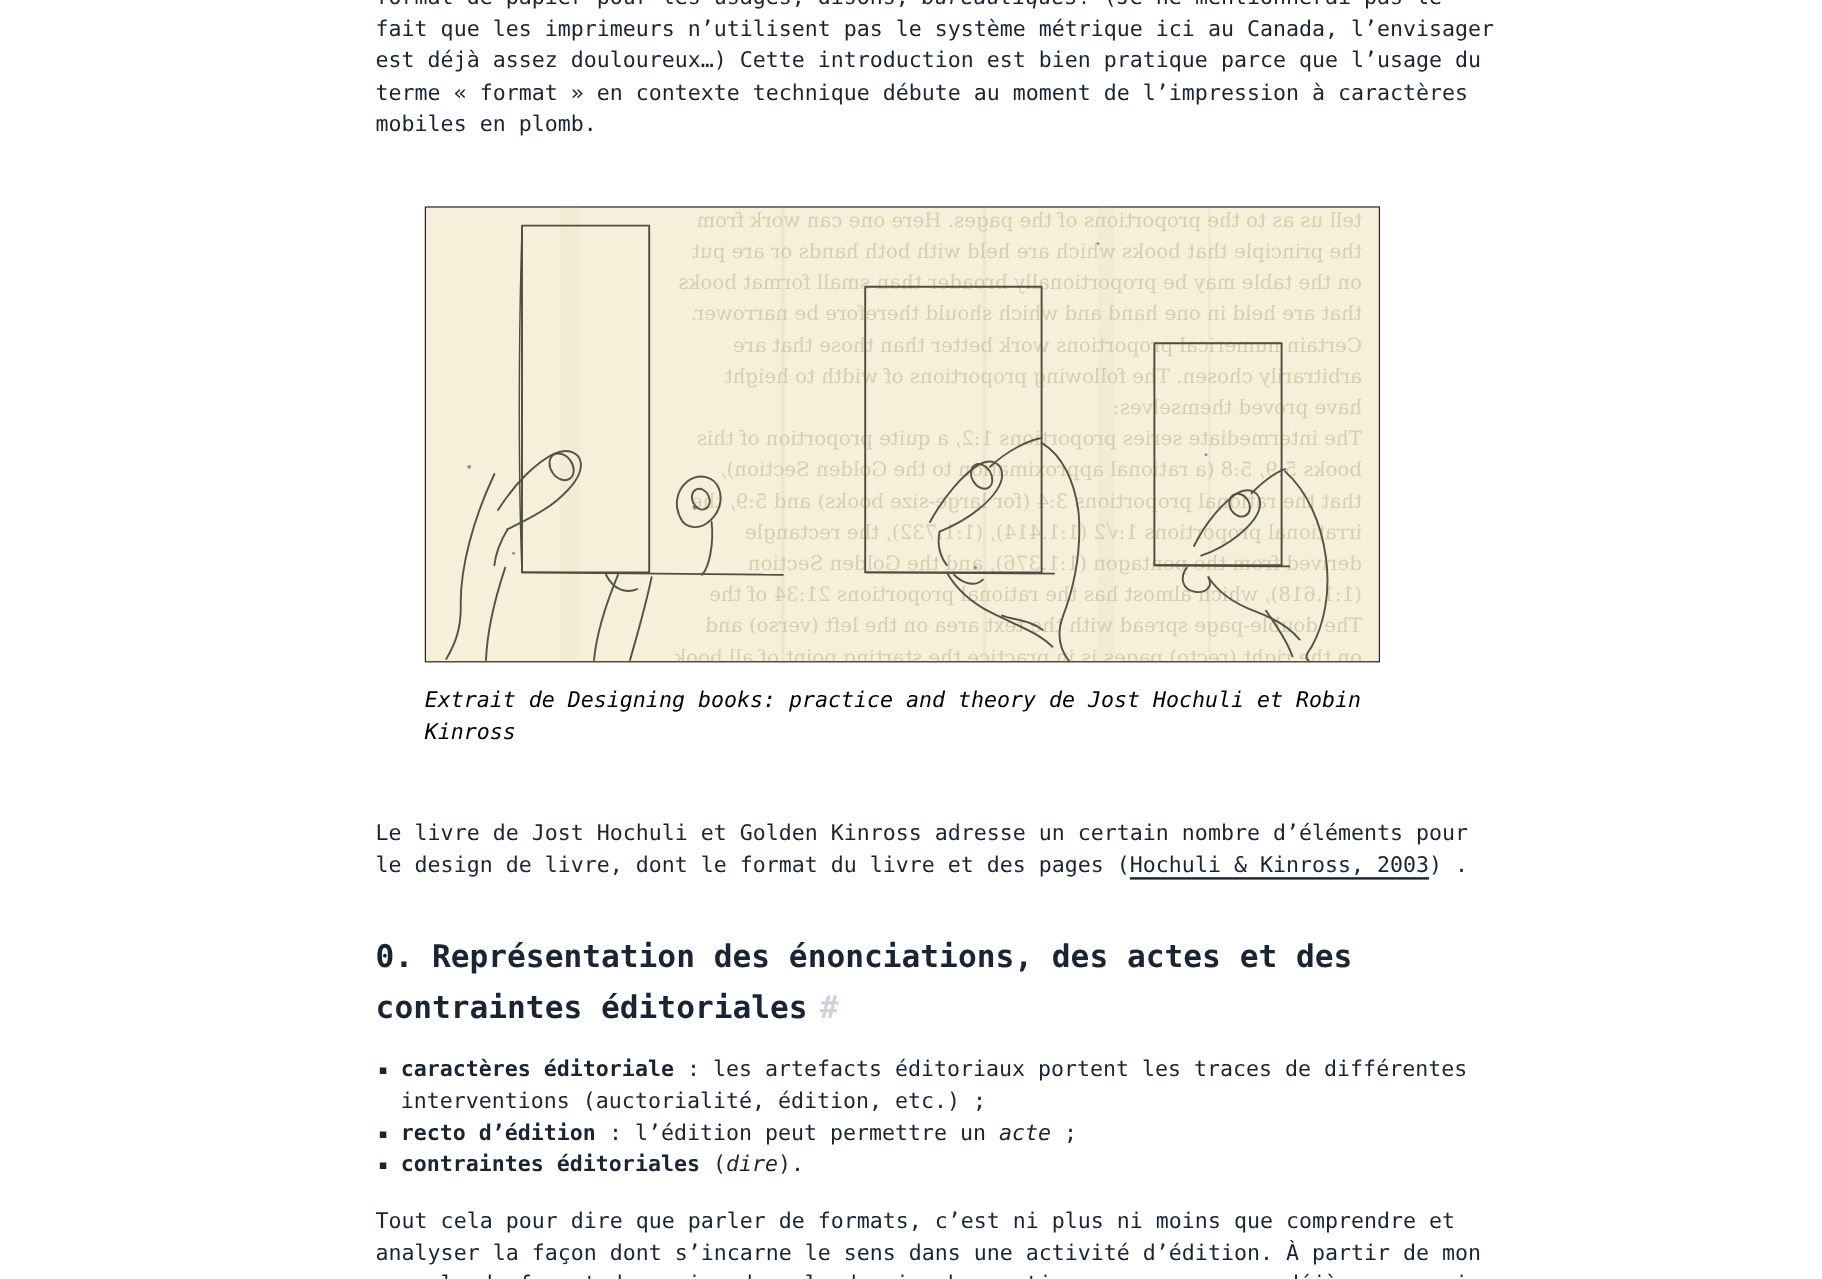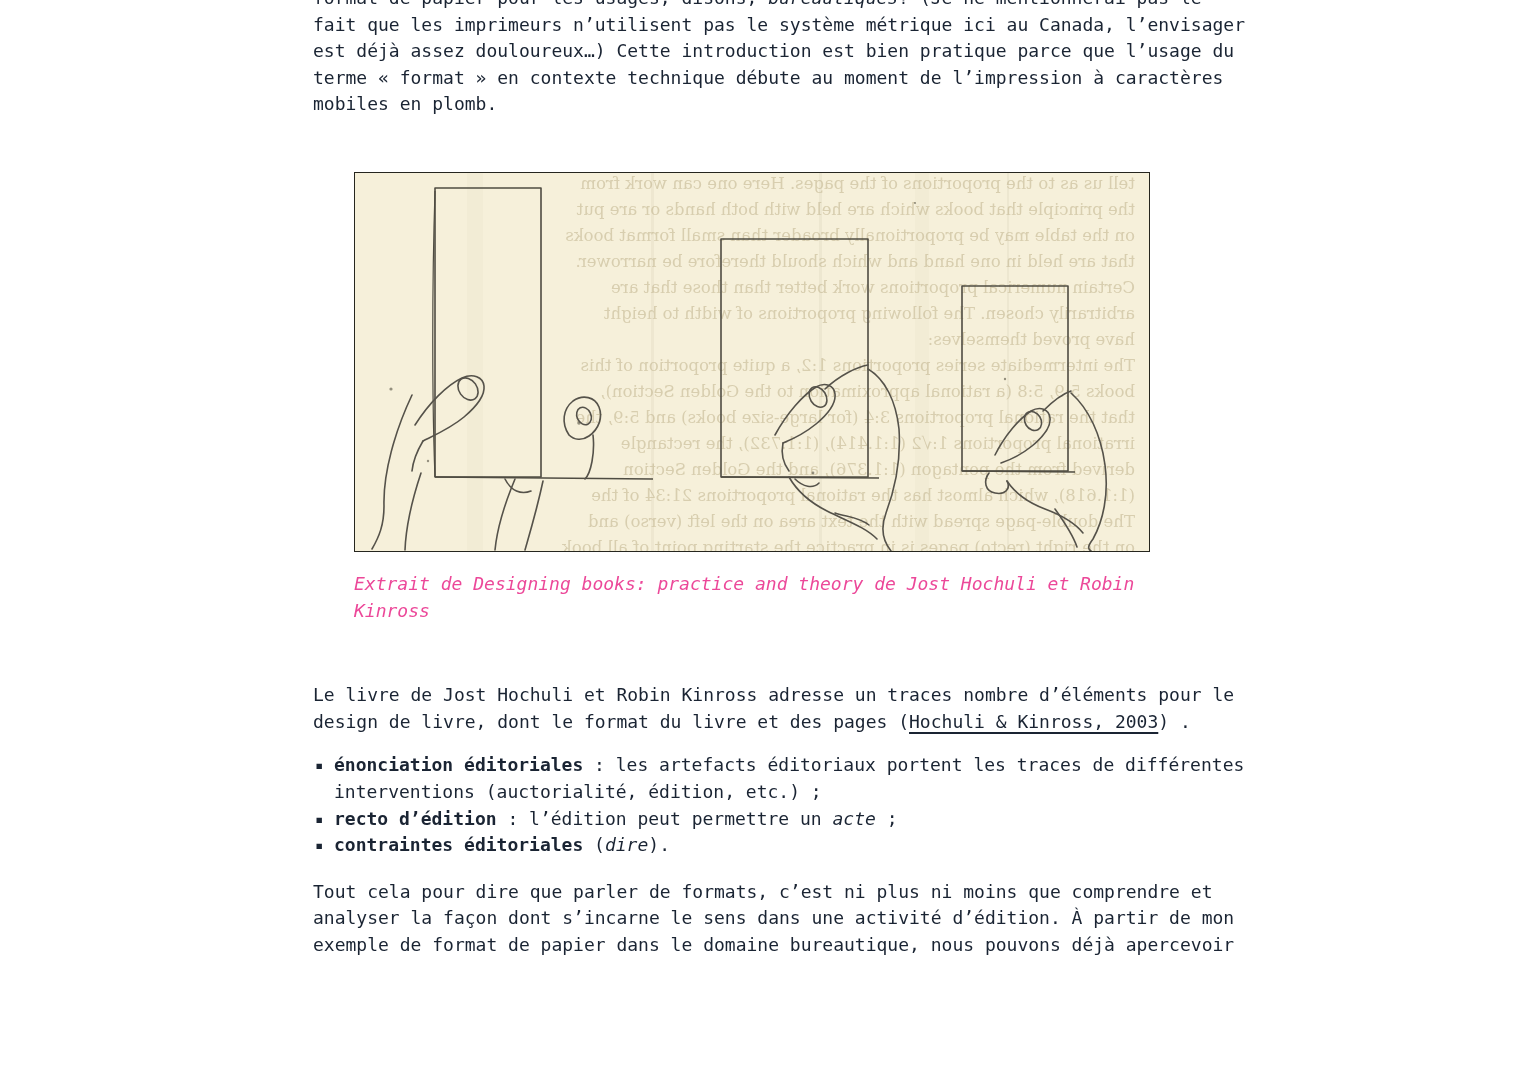--- a/index.html
+++ b/index.html
@@ -34,21 +34,21 @@
     height: 378px;
     border: 1px solid #26261f;
     background: #f6f0da;
   }
   .scan svg { display: block; }
   figcaption {
     margin-top: 19px;
     font-size: 18px;
     line-height: 26.6px;
     font-style: italic;
-    color: #ec4899;
+    color: #000000;
   }
 
   a.citation {
     color: inherit;
     text-decoration-thickness: 1.5px;
     text-underline-offset: 4px;
   }
 
   h2 {
     margin: 43px 0 0 0;
@@ -175,24 +175,25 @@
           <ellipse cx="678" cy="248" rx="8" ry="10" transform="rotate(-32 678 248)"></ellipse>
           <path d="M 634,300 C 628,308 630,318 640,320 C 650,322 656,316 652,308"></path>
           <path d="M 652,308 C 660,320 674,330 690,336 C 706,342 720,350 728,360"></path>
           <path d="M 700,336 C 710,350 718,362 722,374"></path>
         </g>
       </svg>
     </div>
     <figcaption>Extrait de Designing books: practice and theory de Jost Hochuli et Robin Kinross</figcaption>
   </figure>
 
-  <p class="ref-paragraph"><span>Le livre de Jost Hochuli et Robin Kinross adresse un traces nombre d’éléments pour le design de livre, dont le format du livre et des pages (</span><a href="#" class="citation">Hochuli &amp; Kinross, 2003</a><span>) .</span></p>
+  <p class="ref-paragraph"><span>Le livre de Jost Hochuli et Golden Kinross adresse un certain nombre d’éléments pour le design de livre, dont le format du livre et des pages (</span><a href="#" class="citation">Hochuli &amp; Kinross, 2003</a><span>) .</span></p>
 
+  <h2><span>0. Représentation des énonciations, des actes et des contraintes éditoriales</span><a href="#" class="anchor">#</a></h2>
 
   <ul class="def-list">
-    <li><span class="bullet">▪</span><span class="term">énonciation éditoriales</span><span> : les artefacts éditoriaux portent les traces de différentes interventions (auctorialité, édition, etc.) ;</span><em></em><span></span></li>
+    <li><span class="bullet">▪</span><span class="term">caractères éditoriale</span><span> : les artefacts éditoriaux portent les traces de différentes interventions (auctorialité, édition, etc.) ;</span><em></em><span></span></li>
     <li><span class="bullet">▪</span><span class="term">recto d’édition</span><span> : l’édition peut permettre un </span><em>acte</em><span> ;</span></li>
     <li><span class="bullet">▪</span><span class="term">contraintes éditoriales</span><span> (</span><em>dire</em><span>).</span></li>
   </ul>
 
   <p class="closing-paragraph">Tout cela pour dire que parler de formats, c’est ni plus ni moins que comprendre et analyser la façon dont s’incarne le sens dans une activité d’édition. À partir de mon exemple de format de papier dans le domaine bureautique, nous pouvons déjà apercevoir</p>
 
 </main>
 
 </body></html>

